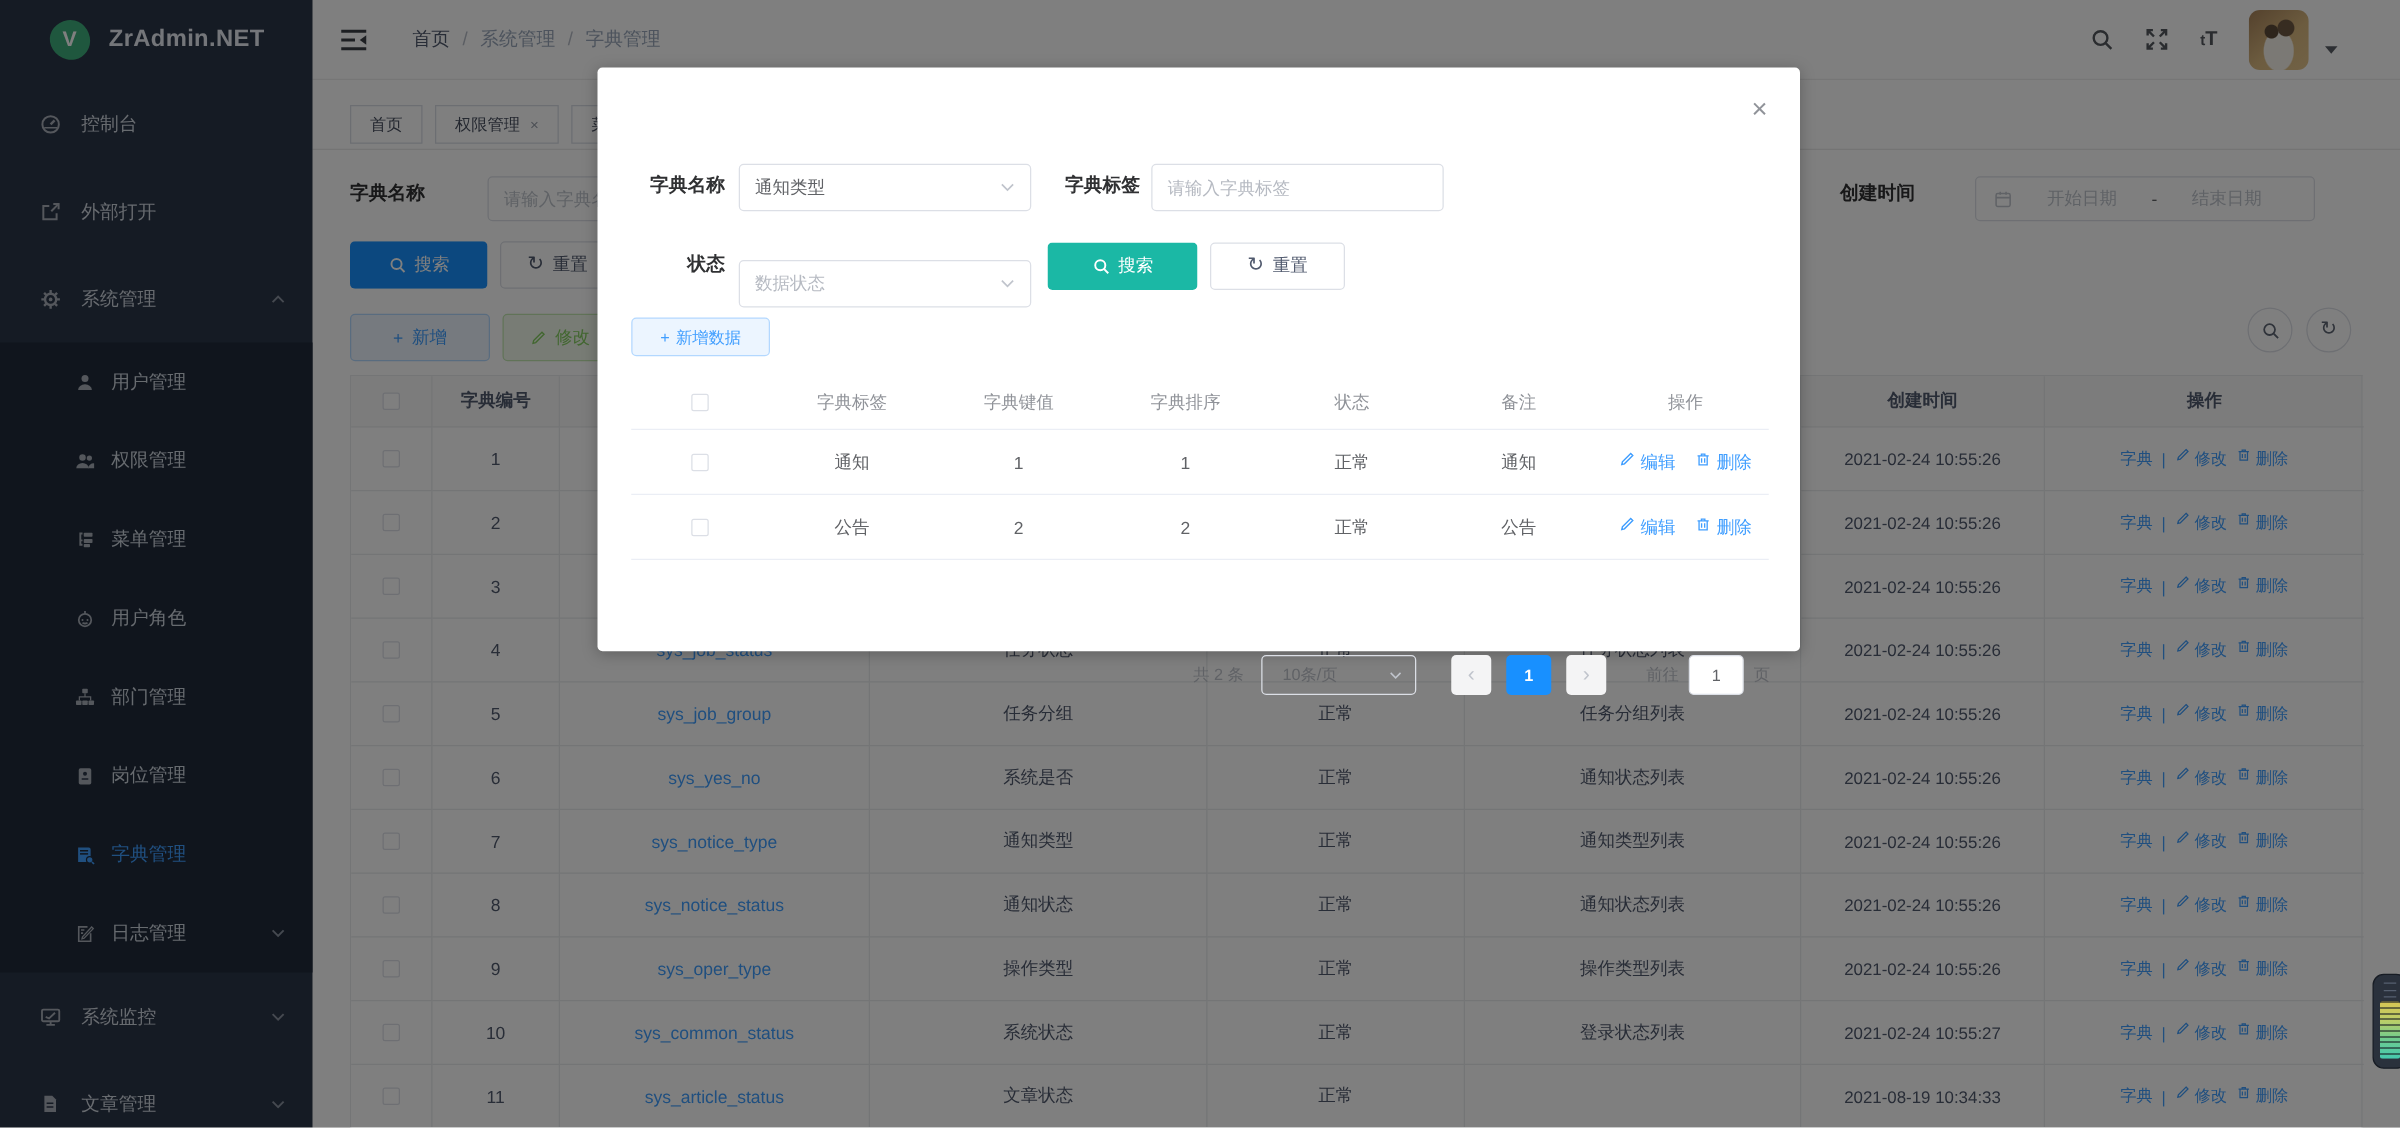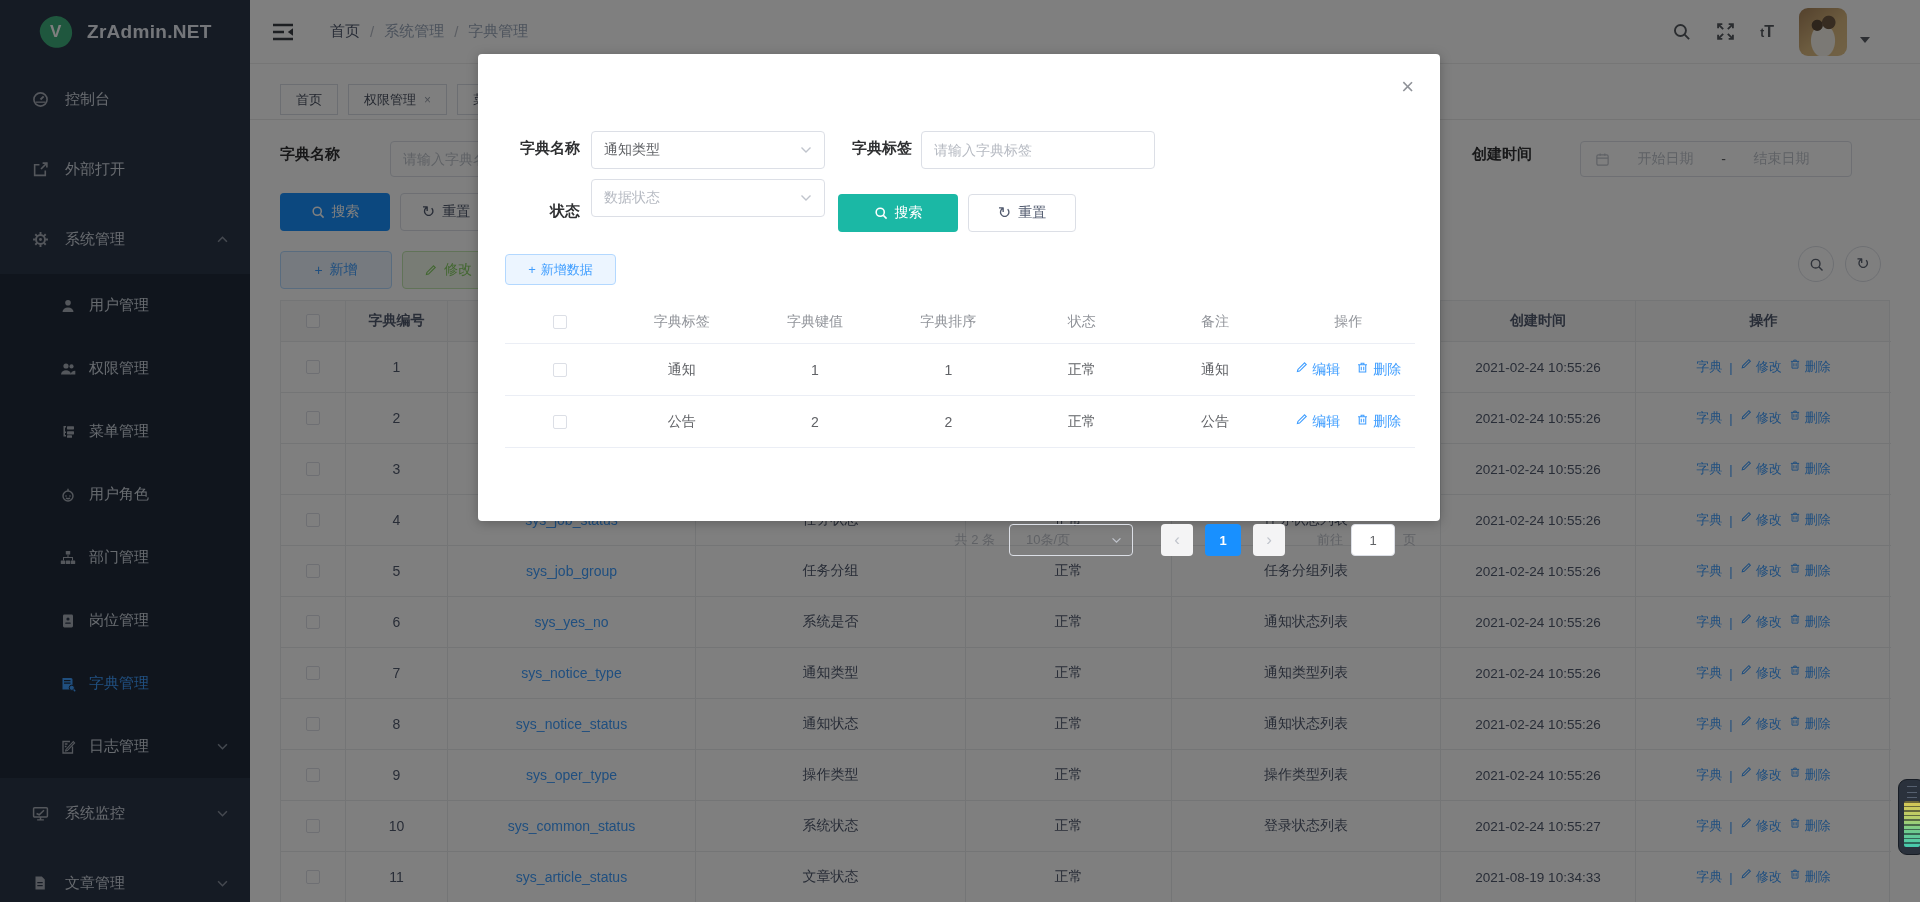--- a/index.html
+++ b/index.html
@@ -733,21 +733,21 @@
         </svg>
     </span>
   </div>
 
   <span class="m-label" style="left:360px; top:85px;">字典标签</span>
   <div class="m-input" style="left:443px; top:77px;">
     <input placeholder="请输入字典标签" style="">
   </div>
 
   <span class="m-label" style="left:28px; top:148px;">状态</span>
-  <div class="m-select" style="left:113px; top:125px;">
+  <div class="m-select" style="left:113px; top:154px;">
     <span class="sel-text sel-placeholder">数据状态</span>
     <span class="caret">
       <svg width="12" height="8" viewBox="0 0 12 8" fill="none" stroke="currentColor" stroke-width="1.4">
           <polyline points="1.5,1.5 6,6 10.5,1.5"></polyline>
         </svg>
     </span>
   </div>
 
   <button class="m-btn m-btn-teal" style="left:360px; top:140px; width:120px;">
     <svg width="14" height="14" viewBox="0 0 18 18" fill="none" stroke="#fff" stroke-width="2">

